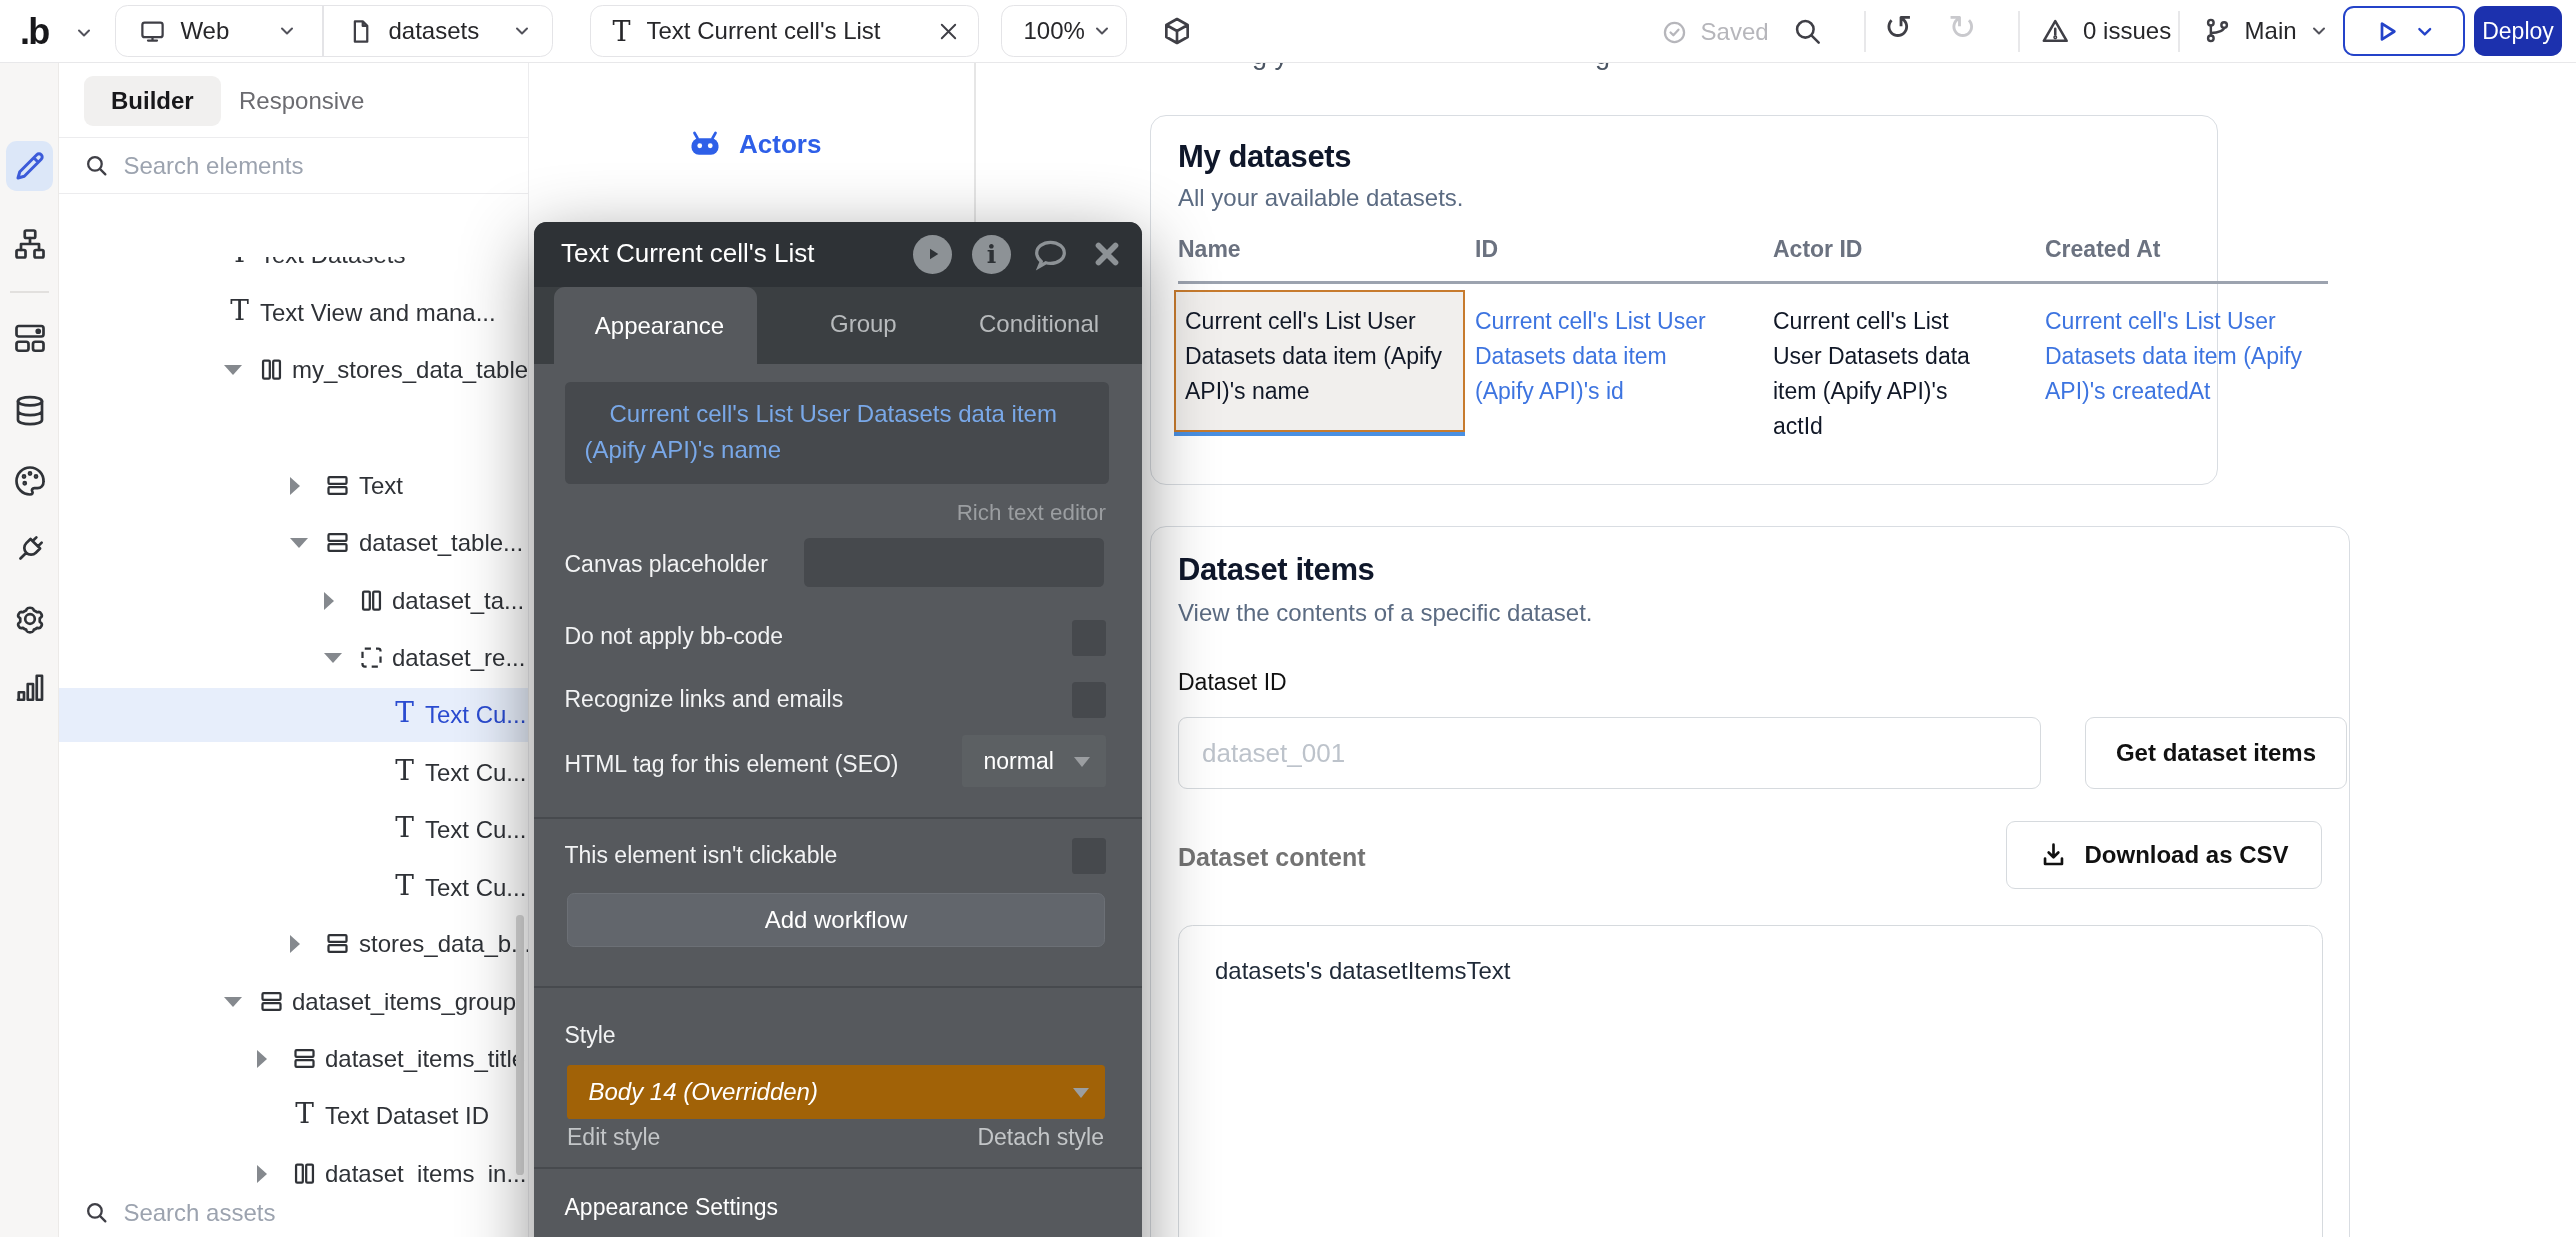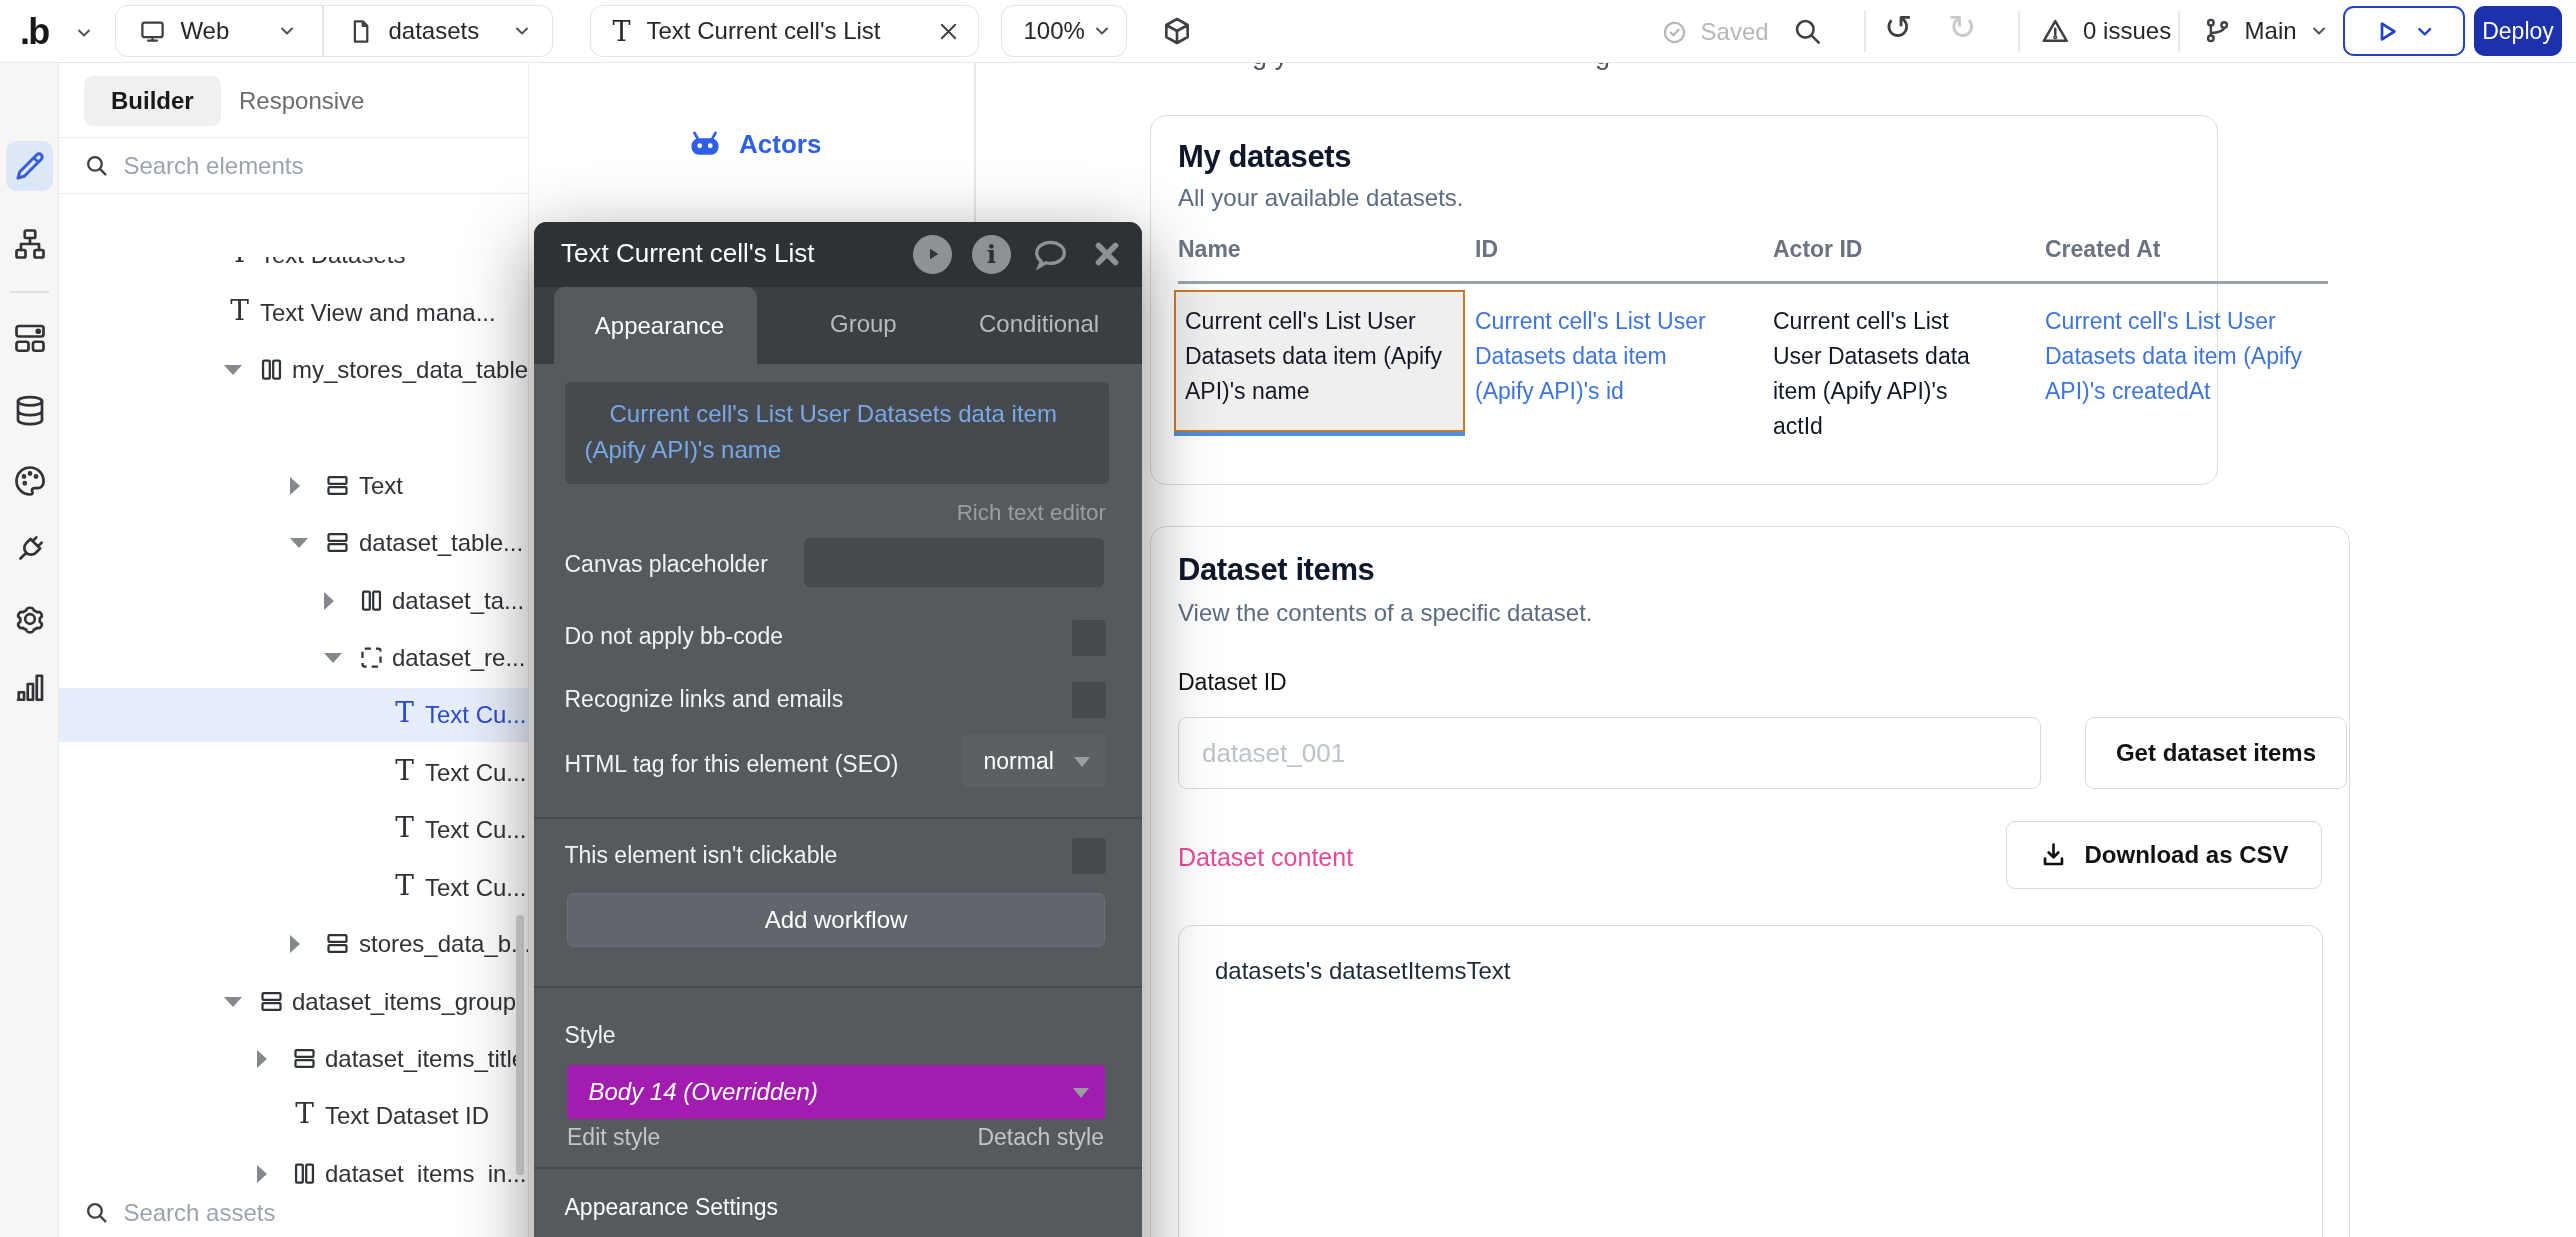--- a/index.html
+++ b/index.html
@@ -92,21 +92,21 @@
   .pp-expr { position:absolute; left:30.5px; top:18px; width:544px; height:102px; padding:14.4px 20px; font-size:24px; line-height:36px; color:#79a8e8; text-indent:25px; }
   .pp-rte { position:absolute; right:36px; top:136px; font-size:22.4px; color:#9b9ea1; }
   .pp-label { position:absolute; left:30.5px; font-size:23px; color:#f2f3f4; }
   .pp-input { position:absolute; left:270px; top:174px; width:300px; height:49px; }
   .pp-check { position:absolute; left:538px; width:34px; height:36px; background:#46494d; border-radius:3.6px; }
   .pp-select { position:absolute; background:#5c6063; border-radius:3.6px; display:flex; align-items:center; }
   .pp-select .val { margin-left:21.5px; font-size:23px; color:#fff; }
   .sel-caret { position:absolute; right:16px; top:50%; margin-top:-4.5px; width:0; height:0; border-left:8px solid transparent; border-right:8px solid transparent; border-top:10px solid #9b9ea1; }
   .pp-div { position:absolute; left:0; width:100%; height:1.8px; background:#474a4e; }
   .pp-btn { position:absolute; left:33px; top:529px; width:538px; height:54px; background:#62666c; border:0.9px solid #6c7076; border-radius:7.2px; display:flex; align-items:center; justify-content:center; font-size:24px; color:#fff; }
-  .pp-style-dd { left:33px; top:701px; width:538px; height:54px; background:#a21caf; }
+  .pp-style-dd { left:33px; top:701px; width:538px; height:54px; background:#a16207; }
   .pp-style-dd .val { font-style:italic; font-size:24px; }
   .pp-link { position:absolute; font-size:23px; color:#c3c6c8; }
 </style>
 </head>
 <body>
 
 <div class="app">
 
   <div class="canvas">
     <div class="vline"></div>
@@ -145,21 +145,21 @@
     <div class="card" style="left:621px; top:463px; width:1200px; height:825px;">
       <div class="card-title" style="top:25px">Dataset items</div>
       <div class="card-sub" style="top:72px">View the contents of a specific dataset.</div>
       <div class="pp-none" style="position:absolute; left:27px; top:142px; font-size:23px; color:#111;">Dataset ID</div>
       <div class="inputbox" style="left:27px; top:190px; width:863px; height:72px;">
         <input type="text" placeholder="dataset_001" style="">
       </div>
       <div class="btn-light" style="left:934px; top:190px; width:262px; height:72px;">
         <span>Get dataset items</span>
       </div>
-      <div style="position:absolute; left:27px; top:316px; font-size:25px; font-weight:normal; color:#ec4899;">Dataset content</div>
+      <div style="position:absolute; left:27px; top:316px; font-size:25px; font-weight:bold; color:#737373;">Dataset content</div>
       <div class="btn-light" style="left:855px; top:294px; width:316px; height:68px;">
         <svg width="29" height="29" viewBox="0 0 24 24">
           <path d="M12 3v10 M8 9.5l4 4 4-4 M5 14.5v4.5h14v-4.5" stroke="#111" stroke-width="2.2" fill="none" stroke-linecap="round" stroke-linejoin="round"></path>
         </svg>
         <span>Download as CSV</span>
       </div>
       <div class="contentbox">
         <div class="cv">datasets's datasetItemsText</div>
       </div>
     </div>

